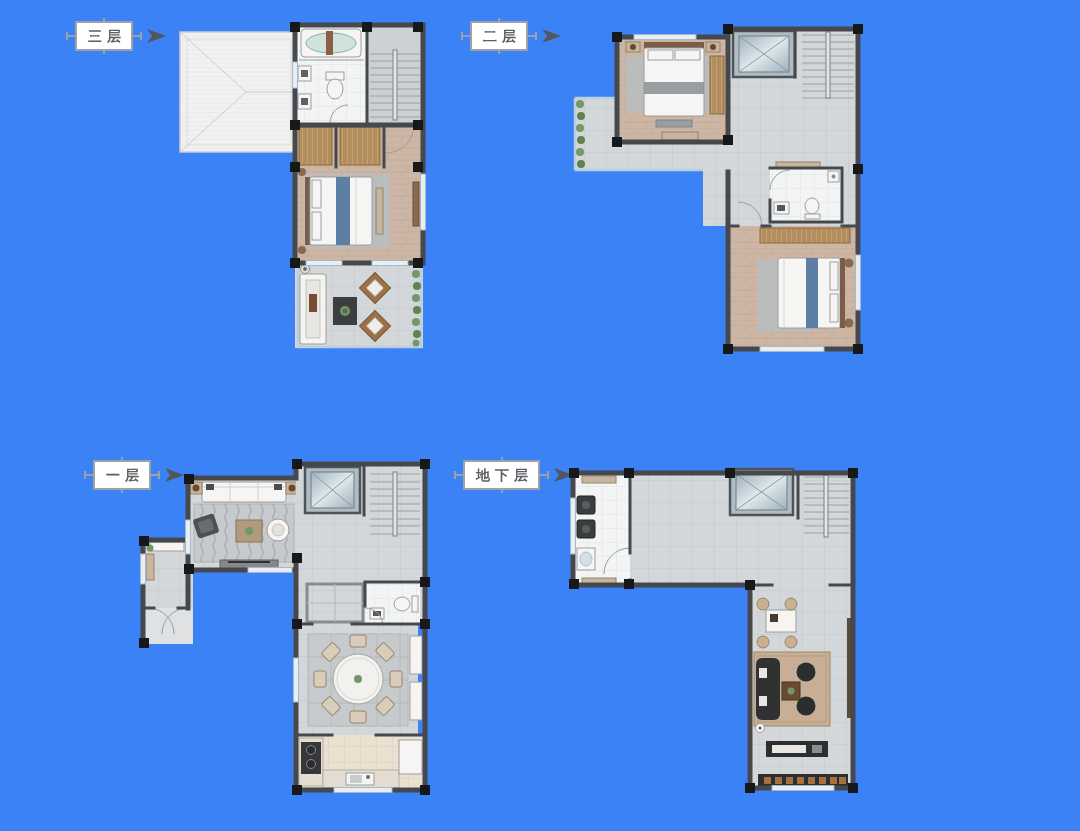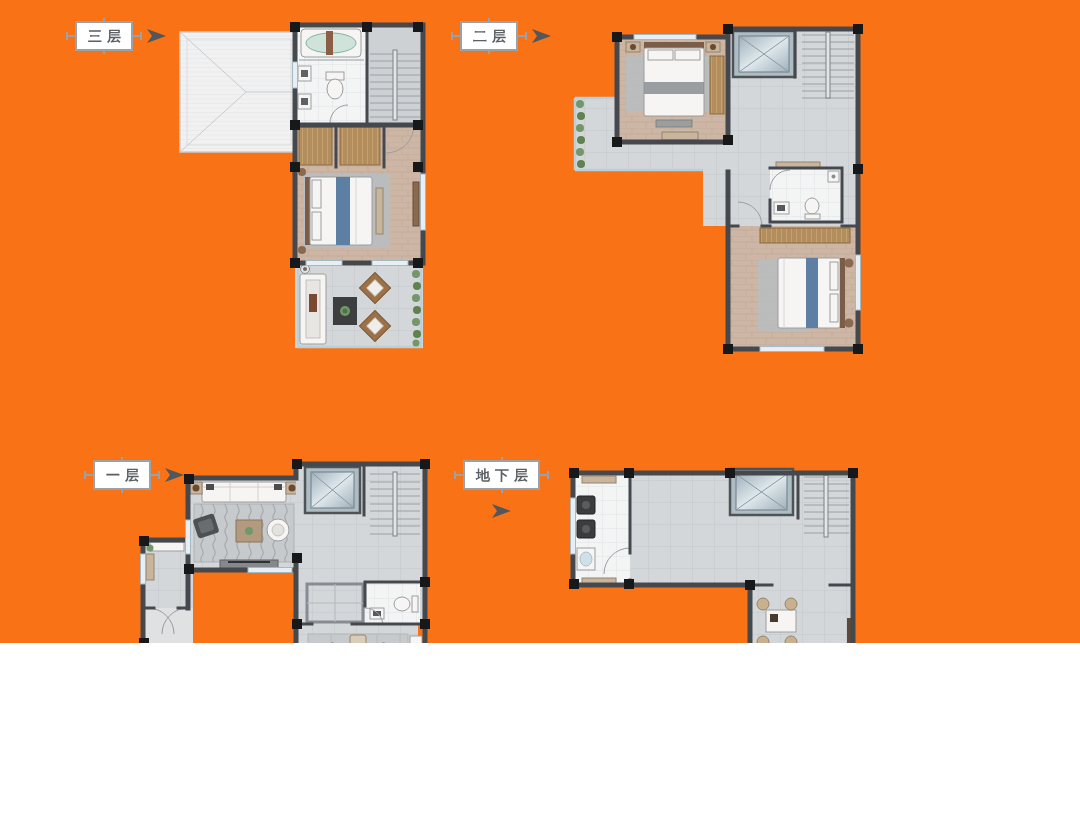--- a/index.html
+++ b/index.html
@@ -1,16 +1,16 @@
 <!DOCTYPE html>
 <html><head>
 <meta charset="utf-8">
 <style>
   html,body{margin:0;padding:0;background:#ffffff;}
-  .canvas{position:relative;width:1080px;height:643px;background:#f97316;overflow:hidden;
+  .canvas{position:relative;width:1080px;height:831px;background:#3b82f6;overflow:hidden;
           font-family:"Liberation Sans","DejaVu Sans",sans-serif;}
   .floor-header{position:absolute;display:flex;align-items:center;gap:14px;}
   .floor-label{position:relative;border:2px solid #9ba1a6;background:#ffffff;color:#5b6065;
                font-size:14px;font-weight:bold;letter-spacing:5px;line-height:1;
                padding:6px 5px 6px 11px;white-space:nowrap;}
   .floor-label::before,.floor-label::after{content:"";position:absolute;left:50%;width:2px;height:4px;
                background:#9ba1a6;transform:translateX(-50%);}
   .floor-label::before{top:-5px;}
   .floor-label::after{bottom:-5px;}
   .tick{position:absolute;top:50%;width:9px;height:2px;background:#9ba1a6;transform:translateY(-50%);}
@@ -41,21 +41,21 @@
     <div class="floor-label">
       <span class="tick tick-l"></span>
       <span>三层</span>
       <span class="tick tick-r"></span>
     </div>
     <svg class="arrow-icon" width="19" height="14" viewBox="0 0 19 14">
         <path d="M0,0 L19,7 L0,14 L5,7 Z" fill="#53575b"></path>
       </svg>
   </div>
 
-  <div class="floor-header" style="left:460px;top:21px;">
+  <div class="floor-header" style="left:470px;top:21px;">
     <div class="floor-label">
       <span class="tick tick-l"></span>
       <span>二层</span>
       <span class="tick tick-r"></span>
     </div>
     <svg class="arrow-icon" width="19" height="14" viewBox="0 0 19 14">
         <path d="M0,0 L19,7 L0,14 L5,7 Z" fill="#53575b"></path>
       </svg>
   </div>
 
@@ -63,21 +63,21 @@
     <div class="floor-label">
       <span class="tick tick-l"></span>
       <span>一层</span>
       <span class="tick tick-r"></span>
     </div>
     <svg class="arrow-icon" width="19" height="14" viewBox="0 0 19 14">
         <path d="M0,0 L19,7 L0,14 L5,7 Z" fill="#53575b"></path>
       </svg>
   </div>
 
-  <div class="floor-header" style="left:463px;top:460px;flex-direction:column;">
+  <div class="floor-header" style="left:463px;top:460px;">
     <div class="floor-label">
       <span class="tick tick-l"></span>
       <span>地下层</span>
       <span class="tick tick-r"></span>
     </div>
     <svg class="arrow-icon" width="19" height="14" viewBox="0 0 19 14">
         <path d="M0,0 L19,7 L0,14 L5,7 Z" fill="#53575b"></path>
       </svg>
   </div>
 

